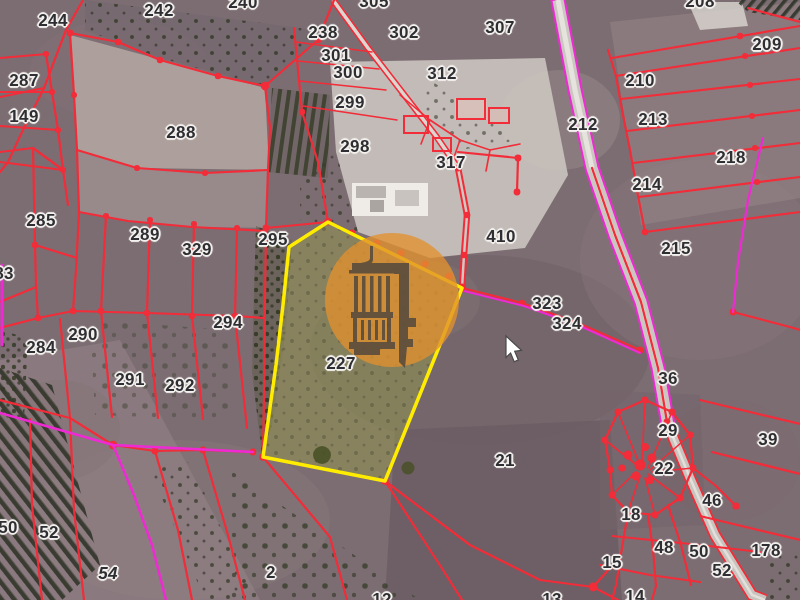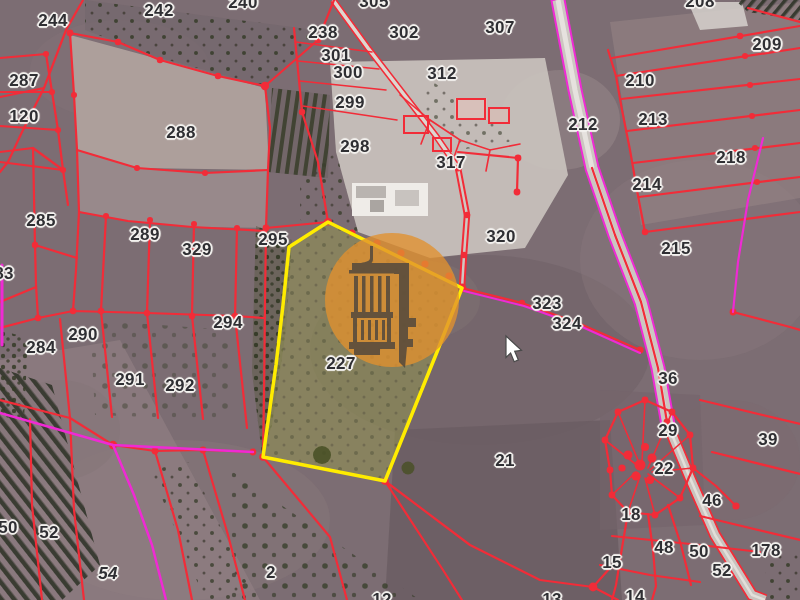--- a/index.html
+++ b/index.html
@@ -341,21 +341,21 @@
     <path d="M506,336 v21.5 l4.6,-4.4 3.6,8.6 4.2,-1.8 -3.7,-8.6 6.8,-0.9 Z" fill="#ffffff" stroke="#4a4a4a" stroke-width="1.2"></path>
   </g>
 </svg>
 
 <div id="labels-layer">
 
 <div class="lbl" style="left: 53px; top: 20px;">244</div>
       <div class="lbl" style="left: 159px; top: 10px;">242</div>
       <div class="lbl" style="left: 243px; top: 2px;">240</div>
       <div class="lbl" style="left: 24px; top: 80px;">287</div>
-      <div class="lbl" style="left: 24px; top: 116px;">120</div>
+      <div class="lbl" style="left: 24px; top: 116px;">149</div>
       <div class="lbl" style="left: 142px; top: 132px; margin-left: 39px;">288</div>
       <div class="lbl" style="left: 41px; top: 205px; margin-top: 15px;">285</div>
       <div class="lbl" style="left: 145px; top: 234px;">289</div>
       <div class="lbl" style="left: 197px; top: 249px;">329</div>
       <div class="lbl" style="left: 273px; top: 239px;">295</div>
       <div class="lbl" style="left: 4px; top: 273px;">83</div>
       <div class="lbl" style="left: 83px; top: 334px;">290</div>
       <div class="lbl" style="left: 41px; top: 347px;">284</div>
       <div class="lbl" style="left: 228px; top: 322px;">294</div>
       <div class="lbl" style="left: 130px; top: 379px;">291</div>
@@ -363,21 +363,21 @@
       <div class="lbl" style="left: 323px; top: 32px;">238</div>
       <div class="lbl" style="left: 336px; top: 55px;">301</div>
       <div class="lbl" style="left: 348px; top: 72px;">300</div>
       <div class="lbl" style="left: 350px; top: 102px;">299</div>
       <div class="lbl" style="left: 355px; top: 146px;">298</div>
       <div class="lbl" style="left: 404px; top: 32px;">302</div>
       <div class="lbl" style="left: 374px; top: 1px;">305</div>
       <div class="lbl" style="left: 442px; top: 73px;">312</div>
       <div class="lbl" style="left: 500px; top: 27px;">307</div>
       <div class="lbl" style="left: 451px; top: 162px;">317</div>
-      <div class="lbl" style="left: 501px; top: 236px;">320</div>
+      <div class="lbl" style="left: 501px; top: 236px;">410</div>
       <div class="lbl" style="left: 341px; top: 363px;">227</div>
       <div class="lbl" style="left: 547px; top: 303px;">323</div>
       <div class="lbl" style="left: 567px; top: 323px;">324</div>
       <div class="lbl" style="left: 700px; top: 1px;">208</div>
       <div class="lbl" style="left: 767px; top: 44px;">209</div>
       <div class="lbl" style="left: 640px; top: 80px;">210</div>
       <div class="lbl" style="left: 653px; top: 119px; text-align: right;">213</div>
       <div class="lbl" style="left: 731px; top: 157px;">218</div>
       <div class="lbl" style="left: 583px; top: 124px;">212</div>
       <div class="lbl" style="left: 647px; top: 184px;">214</div>

